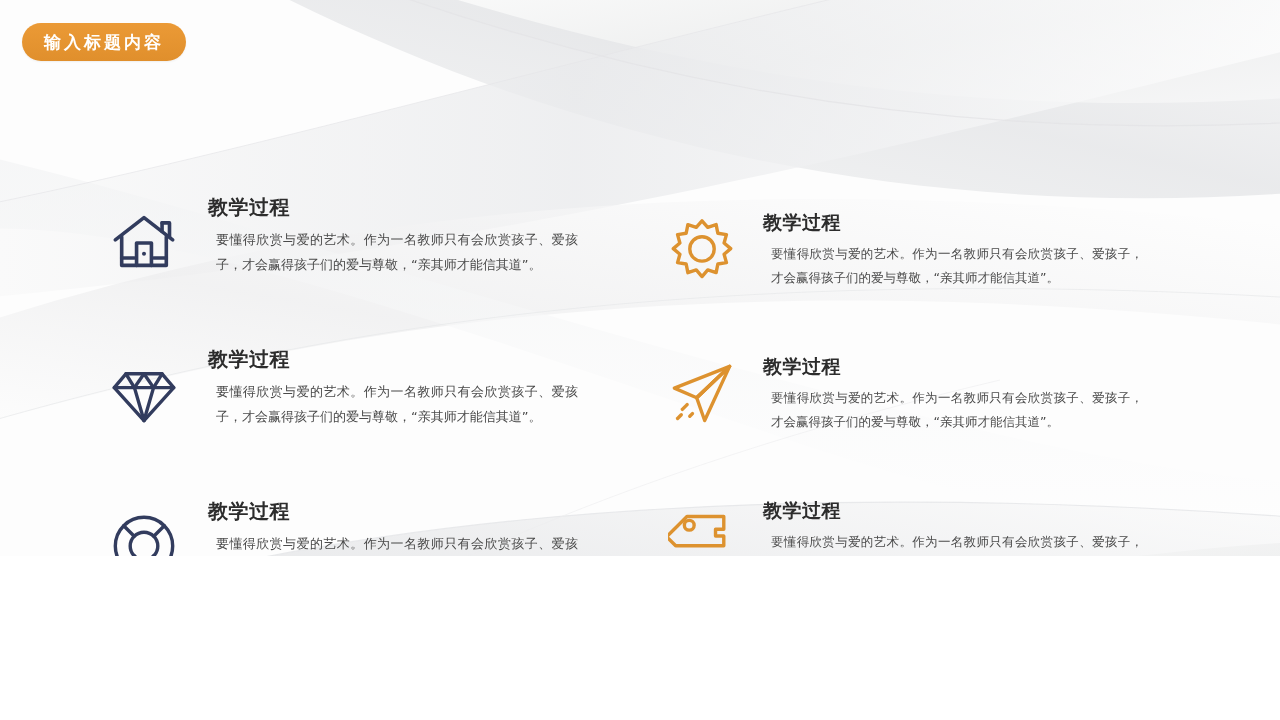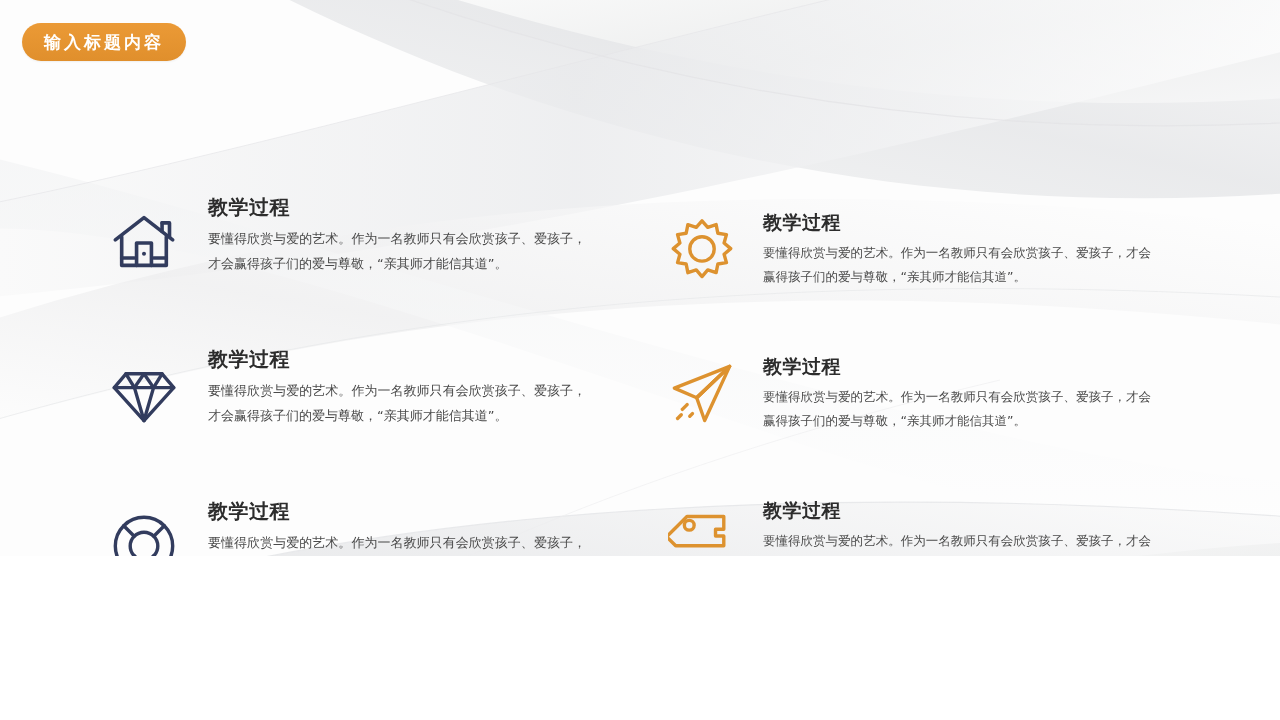--- a/index.html
+++ b/index.html
@@ -93,21 +93,21 @@
     font-size: 20px;
     font-weight: bold;
     color: #2c2c2c;
     line-height: 1.15;
     font-family: "Liberation Serif", "DejaVu Serif", serif;
     letter-spacing: 0.5px;
   }
   #column-right .feature-title { font-size: 19px; }
 
   .feature-text {
-    margin: 0;
+    margin: 8px;
     font-size: 13px;
     line-height: 1.95;
     color: #4a4a4a;
     text-align: justify;
     font-family: "DejaVu Sans", "Liberation Sans", sans-serif;
   }
   #column-right .feature-text { font-size: 12.5px; }
 
   .icon-svg { display: block; width: 100%; height: 100%; }
 </style>

